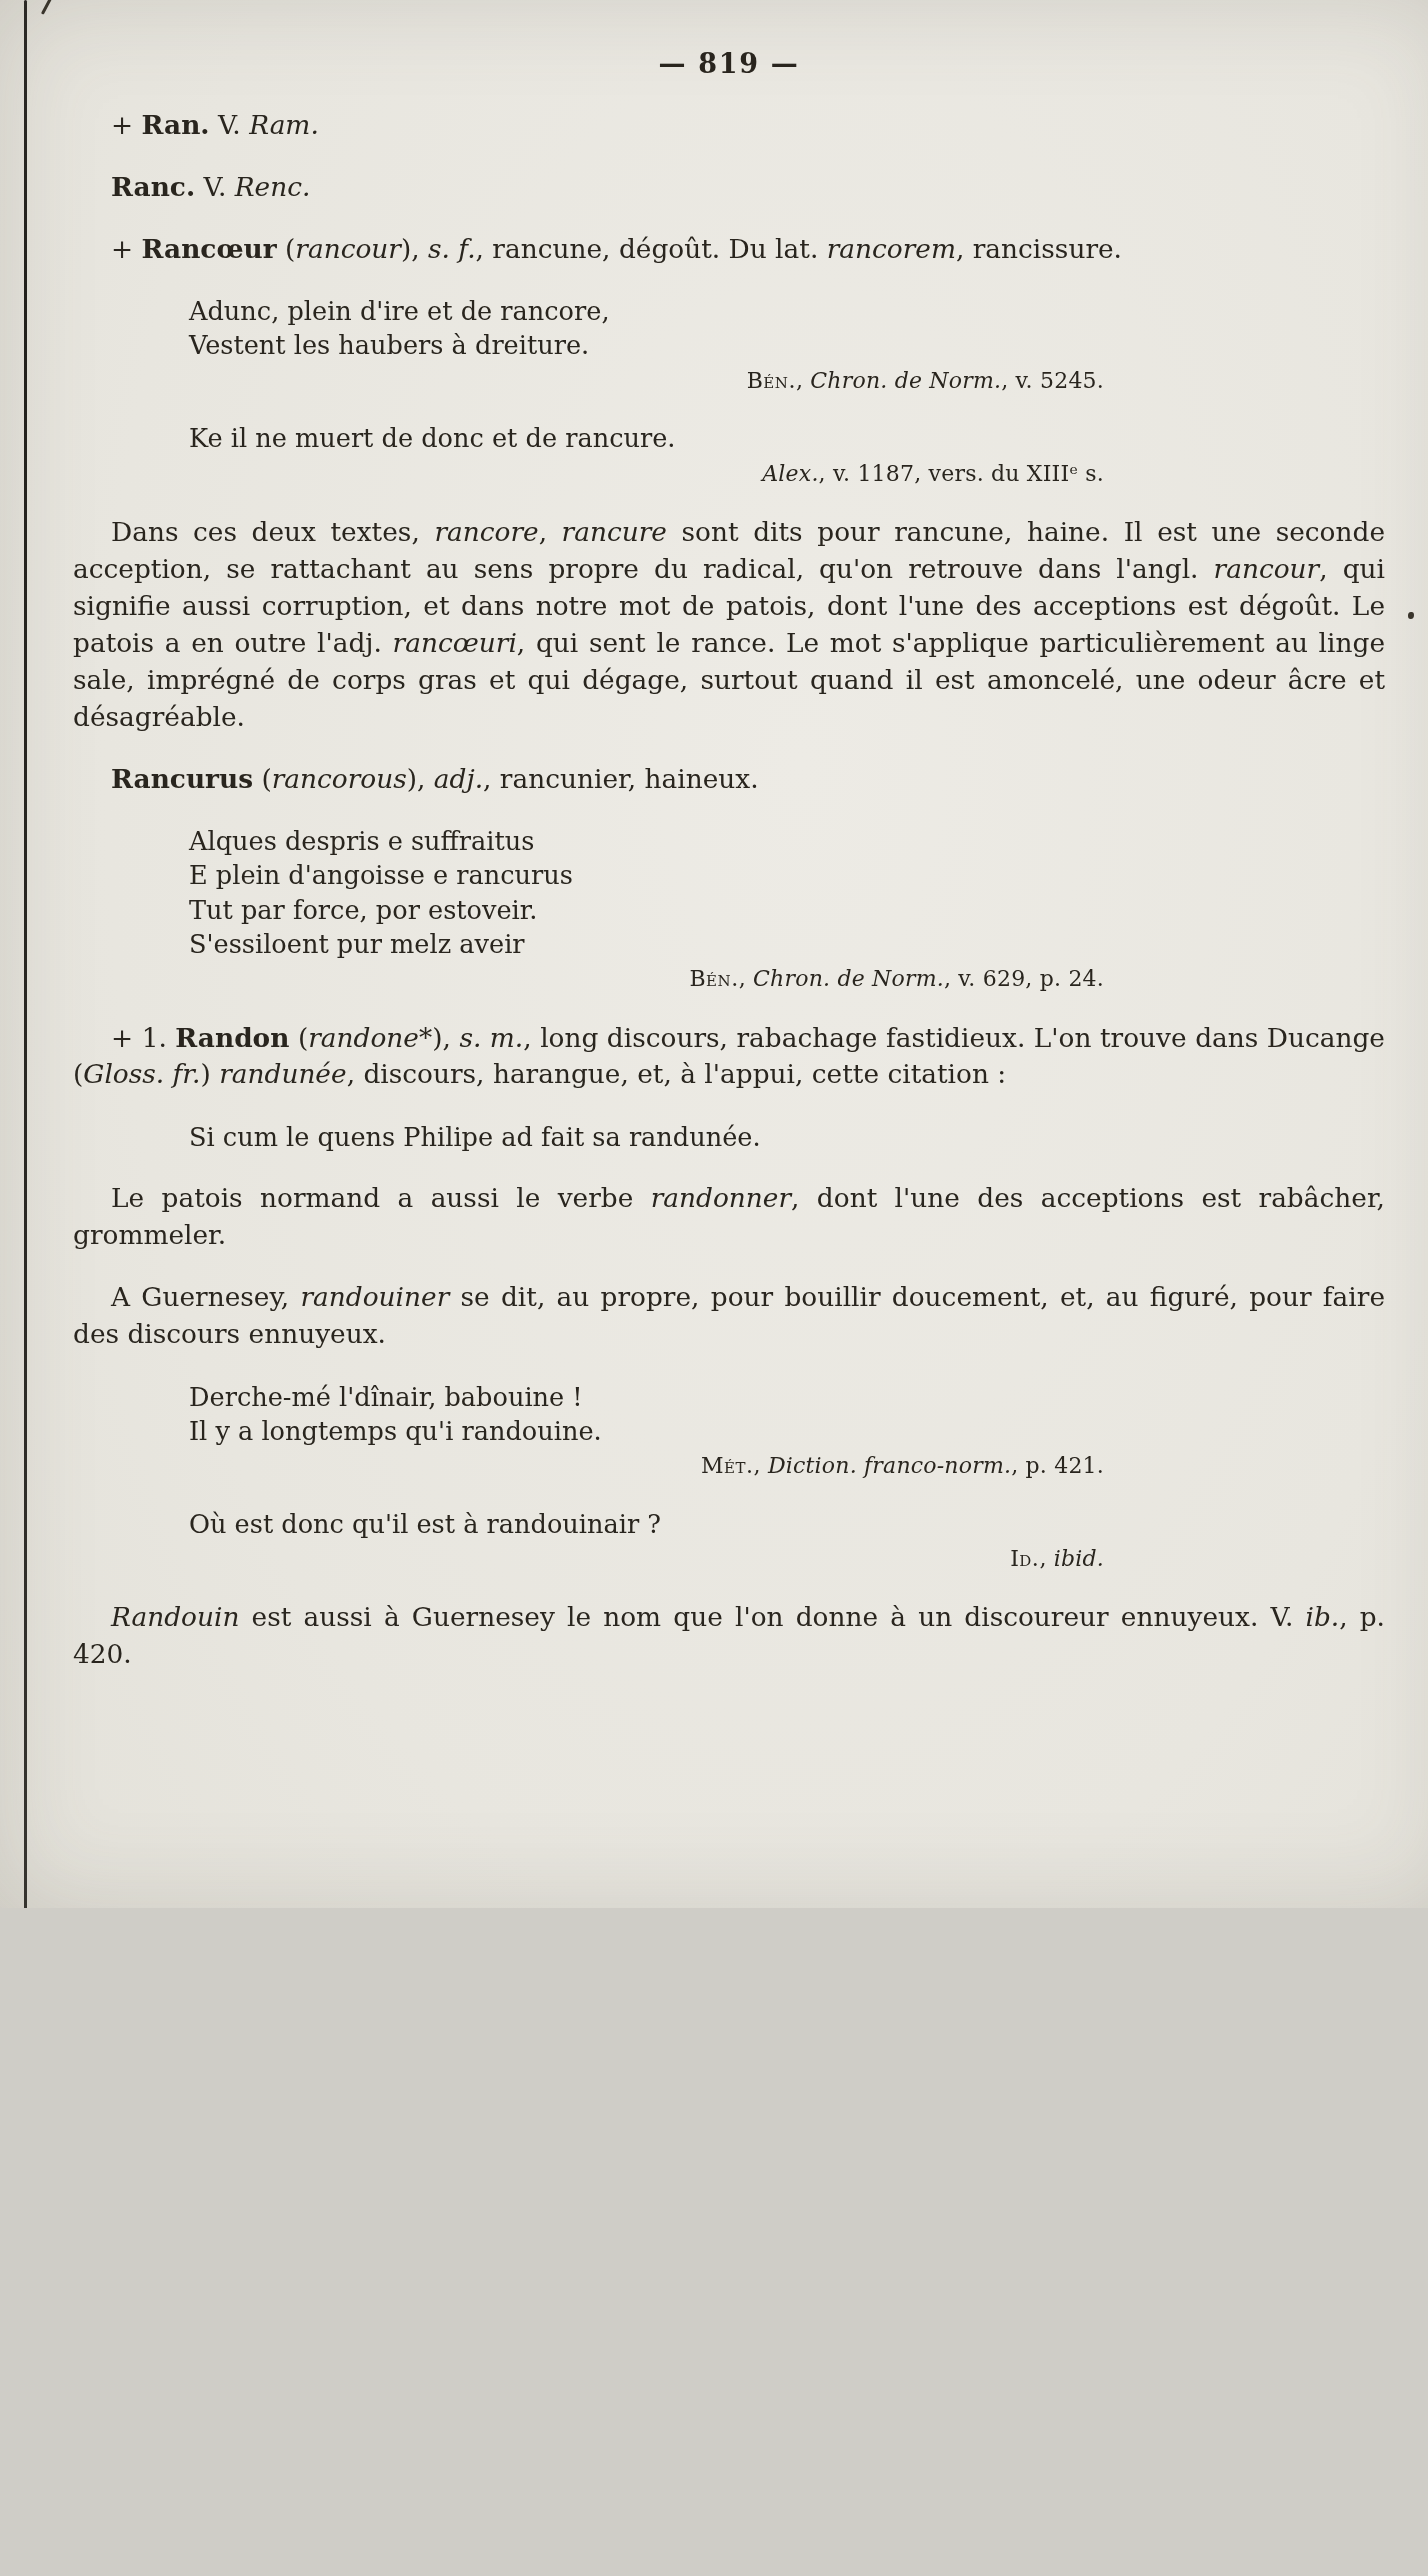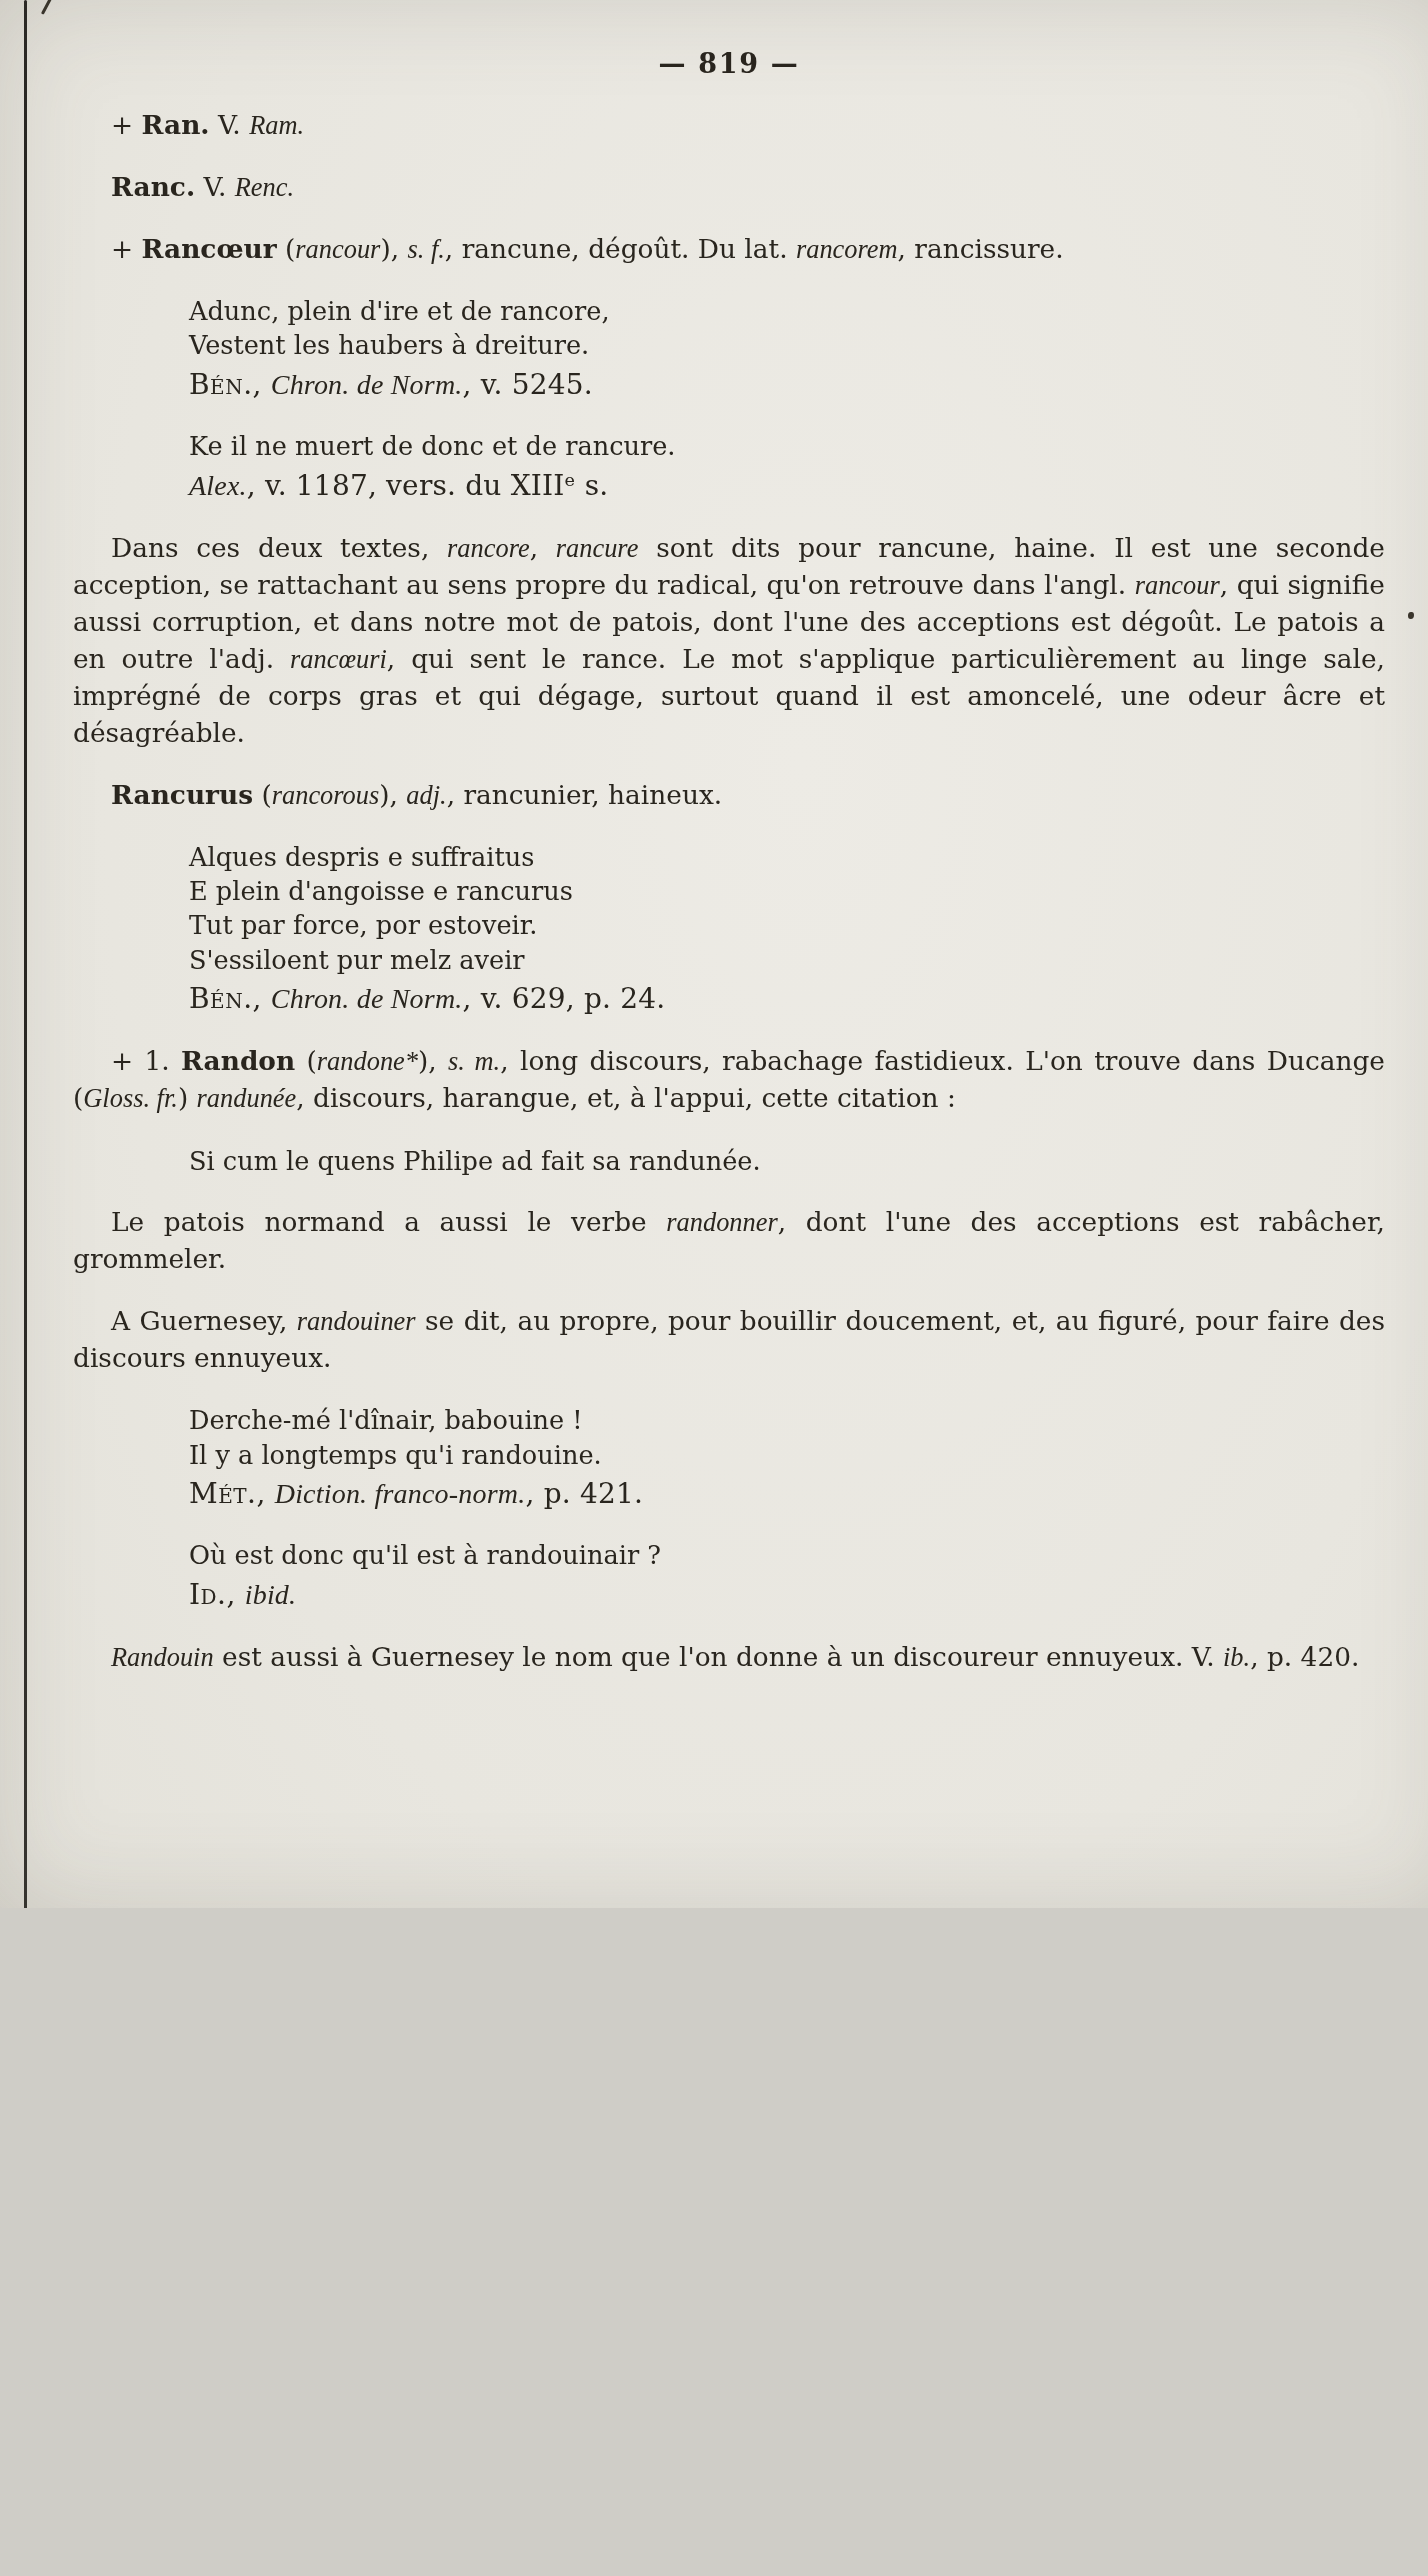--- a/index.html
+++ b/index.html
@@ -42,27 +42,28 @@
     text-indent:38px;
     margin:25px 0;
   }
   .verse{
     margin:26.4px 0 26.4px 116px;
     font-size:25.6px;line-height:1.33;
   }
   .verse-line{white-space:pre;}
   .citation{
     margin-top:3.3px;
-    font-size:28px;
+    font-size:22px;
+    text-align:right;
     padding-right:281px;
     letter-spacing:0.2px;
   }
   .seg-r{}
   .seg-b{font-weight:bold;}
-  .seg-i{font-style:italic;font-family:Liberation Serif, serif;}
+  .seg-i{font-style:italic;}
   .seg-sc{font-variant:small-caps;letter-spacing:0.5px;}
 </style>
 </head>
 <body>
 
 <div class="page">
   <div class="binding-line"></div>
 
   <div class="speck slash" style="left:45px;top:-3.3px;"></div>
   <div class="speck dot-right" style="left:1408px;top:612px;"></div>

